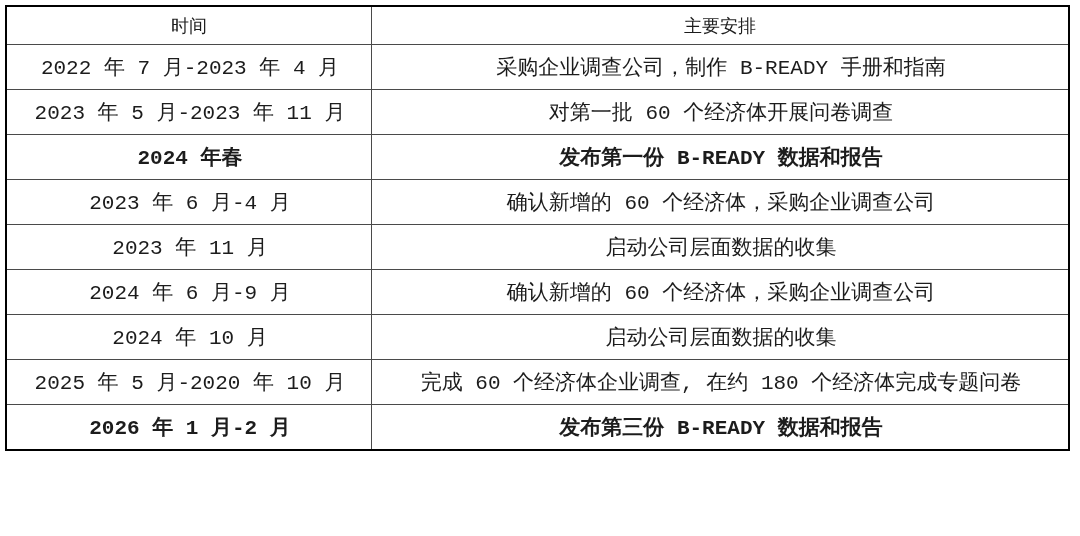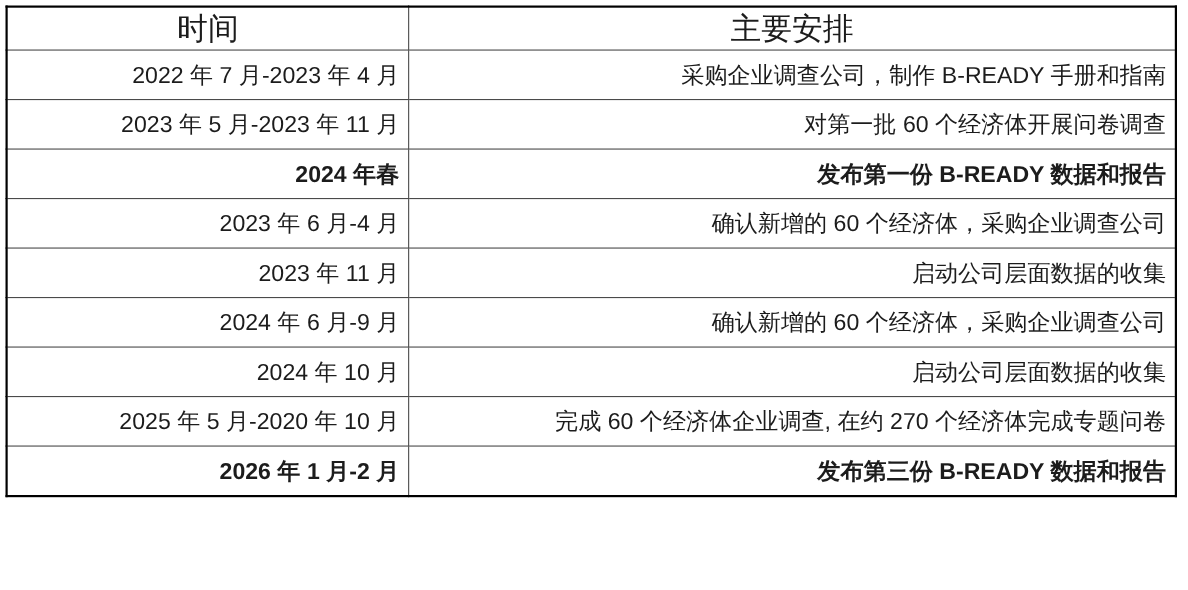--- a/index.html
+++ b/index.html
@@ -27,29 +27,29 @@
     border: 1px solid #4a4a4a;
     vertical-align: middle;
     color: #1c1c1c;
     overflow: hidden;
     white-space: nowrap;
   }
   table.schedule th {
     height: 37px;
     font-family: "Liberation Sans", "DejaVu Sans", sans-serif;
     font-weight: normal;
-    font-size: 28px;
+    font-size: 18px;
     text-align: center;
     padding: 0 8px;
   }
   table.schedule td {
     height: 44px;
-    font-family: Liberation Sans, sans-serif;
+    font-family: Liberation Mono, monospace;
     font-size: 21px;
-    text-align: right;
+    text-align: center;
     padding: 0 8px 0 10px;
   }
   .col-time { width: 348px; }
   tr.bold-row td { font-weight: bold; margin-left: 6px; }
 </style>
 </head>
 <body>
 
 <div class="page">
   <table class="schedule">
@@ -83,21 +83,21 @@
         <tr>
           <td class="col-time">2024 年 6 月-9 月</td>
           <td class="col-arrangement">确认新增的 60 个经济体，采购企业调查公司</td>
         </tr>
         <tr>
           <td class="col-time">2024 年 10 月</td>
           <td class="col-arrangement">启动公司层面数据的收集</td>
         </tr>
         <tr>
           <td class="col-time">2025 年 5 月-2020 年 10 月</td>
-          <td class="col-arrangement">完成 60 个经济体企业调查, 在约 270 个经济体完成专题问卷</td>
+          <td class="col-arrangement">完成 60 个经济体企业调查, 在约 180 个经济体完成专题问卷</td>
         </tr>
         <tr class="bold-row">
           <td class="col-time">2026 年 1 月-2 月</td>
           <td class="col-arrangement">发布第三份 B-READY 数据和报告</td>
         </tr>
       </tbody>
   </table>
 </div>
 
 </body></html>

